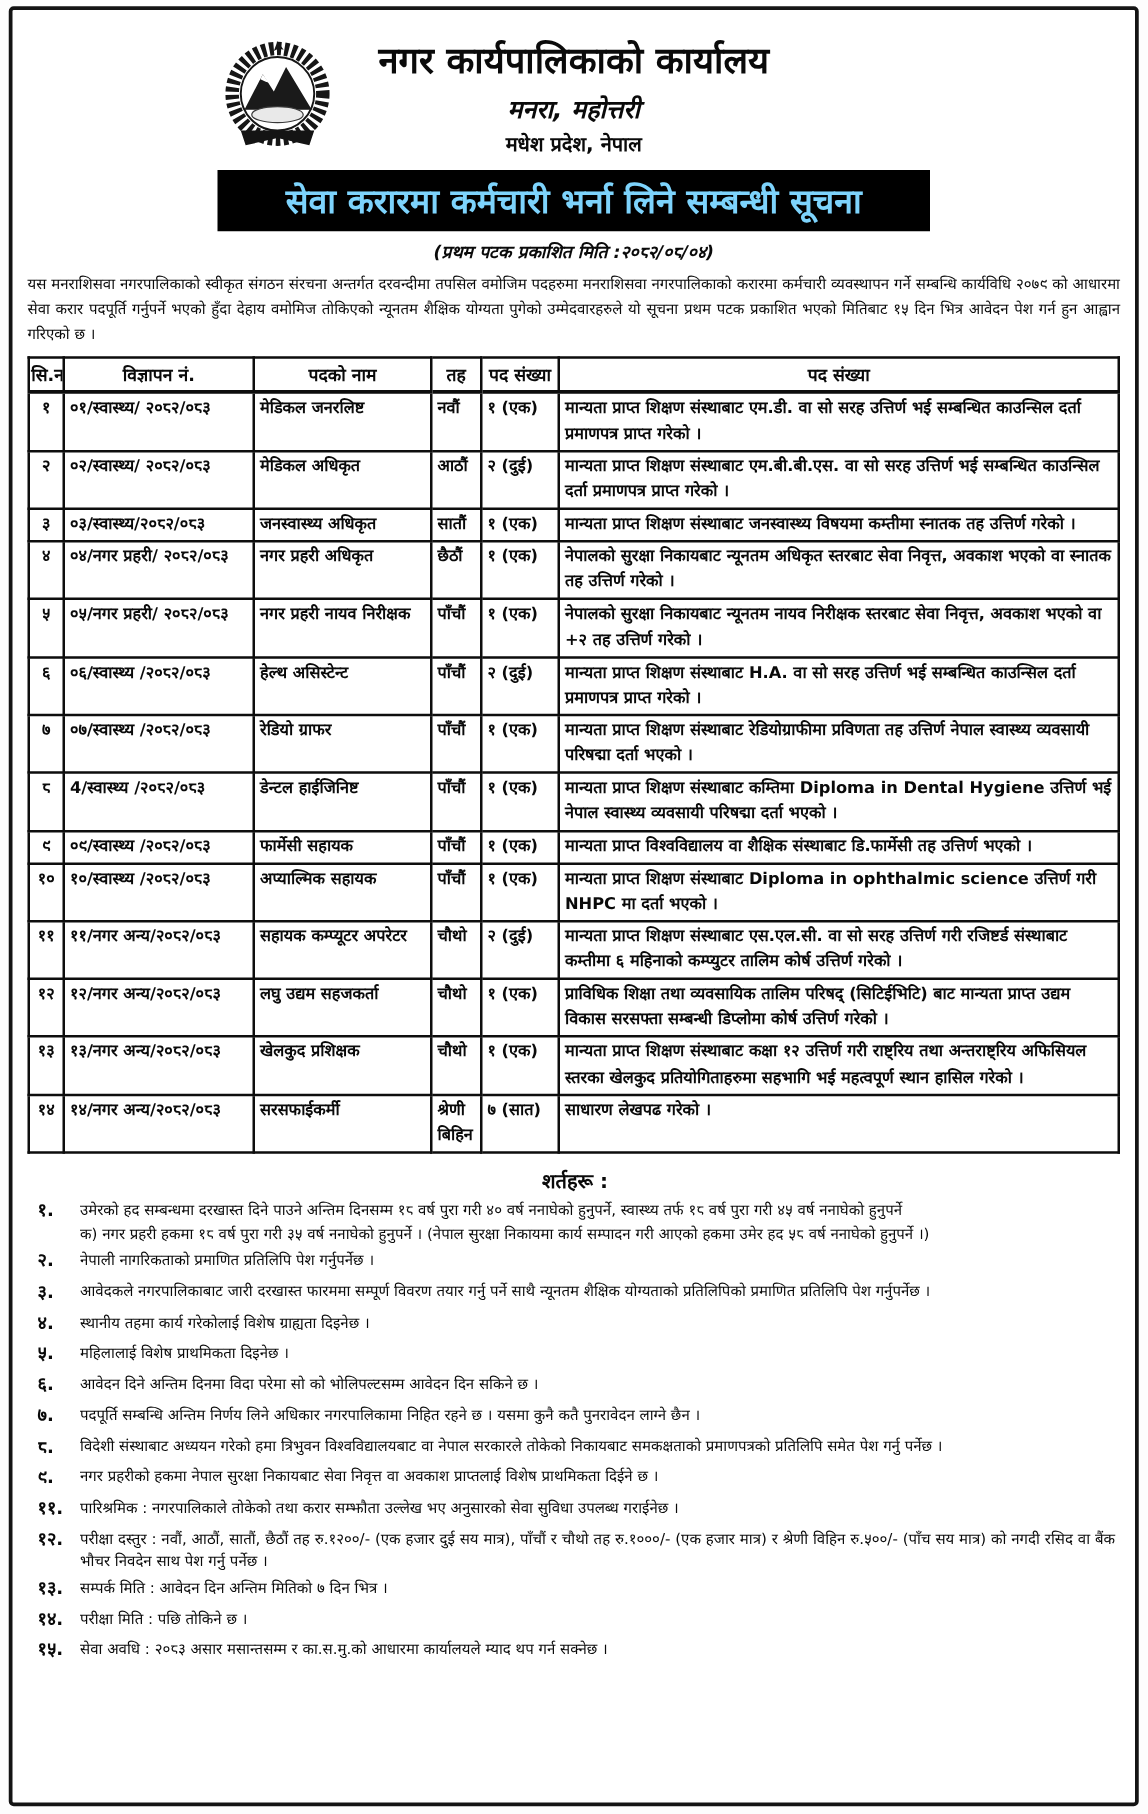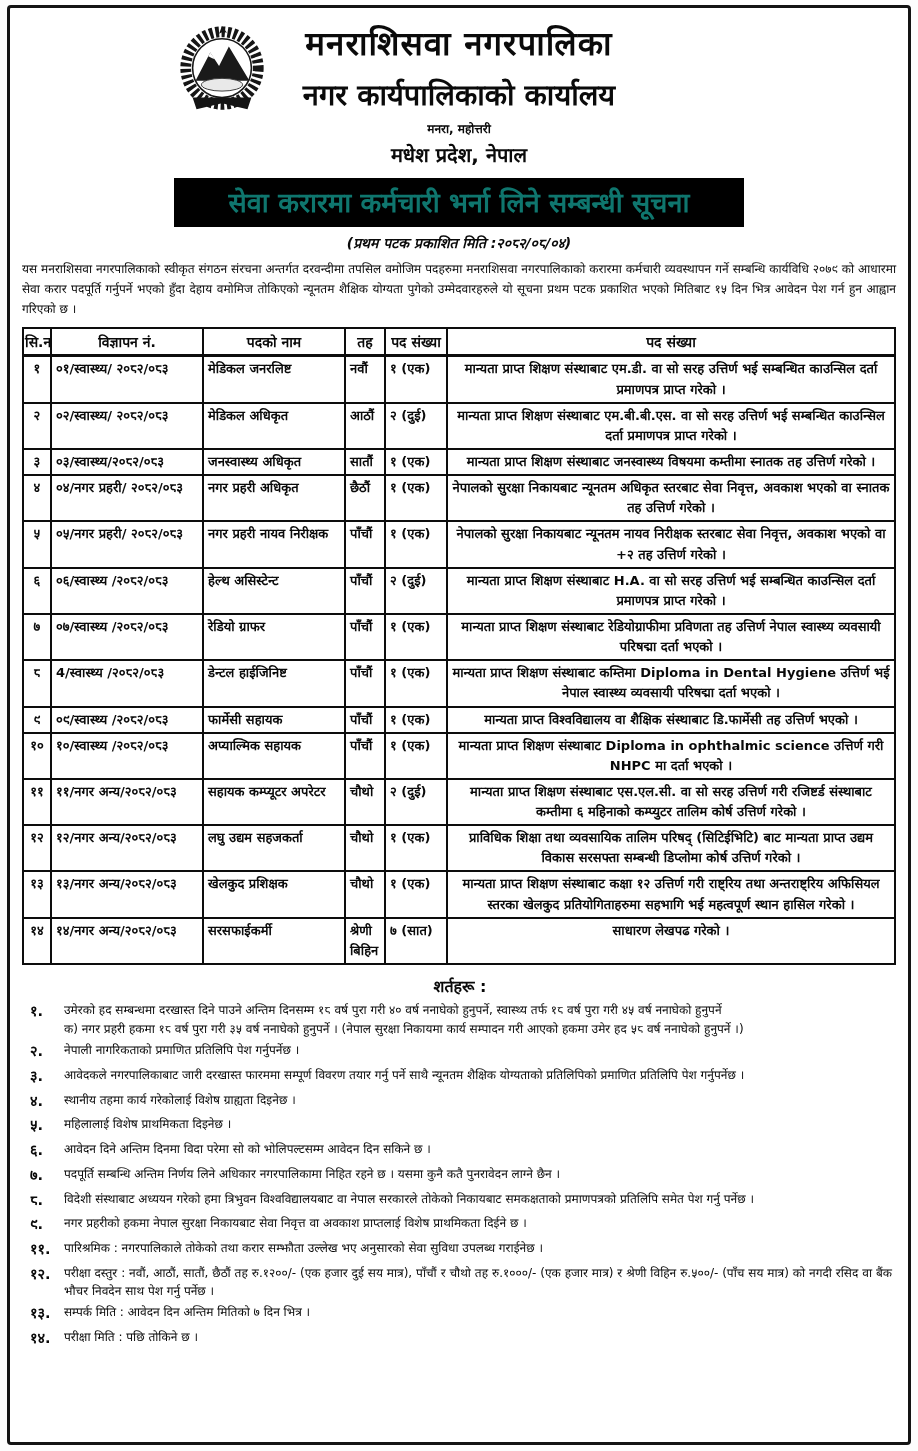--- a/index.html
+++ b/index.html
@@ -10,24 +10,24 @@
   .page{
     box-sizing:border-box;width:904px;height:1440px;margin:5px auto 0 auto;
     border:3px solid #141414;border-radius:4px;background:#fff;
     padding:10px 12px 6px 12px;position:relative;
   }
   
   .hdr{position:relative;text-align:center;}
   .emblem{position:absolute;left:148px;top:2px;width:104px;height:98px;}
   .muni-title{font-size:33px;font-weight:bold;letter-spacing:1px;margin-top:2px;}
   .office-title{font-size:29px;font-weight:bold;margin-top:9px;}
-  .addr{font-size:12px;font-weight:bold;margin-top:7px;}
-  .prov{font-size:20px;font-weight:bold;margin-top:4px;}
+  .addr{font-size:20px;font-weight:bold;margin-top:7px;font-style:italic;}
+  .prov{font-size:16px;font-weight:bold;margin-top:4px;}
   .banner{
-    display:block;width:562px;margin:10px auto 0 auto;background:#000;color:#0f766e;
+    display:block;width:562px;margin:10px auto 0 auto;background:#000;color:#7dd3fc;
     font-size:27px;font-weight:bold;text-align:center;padding:5px 4px 7px 4px;
   }
   .pubdate{font-size:14px;font-weight:bold;font-style:italic;margin-top:6px;}
   
   .intro{
     font-size:12px;line-height:1.65;text-align:justify;margin-top:8px;
     font-weight:500;
   }
   
   table.vac{
@@ -40,21 +40,21 @@
   table.vac th{
     font-size:14px;text-align:center;padding:3px 1px;white-space:nowrap;overflow:hidden;
     border-bottom-width:3px;
   }
   table.vac th:last-child{white-space:normal;}
   table.vac td{font-size:13px;line-height:1.55;padding:2px 4px;}
   td.c0{text-align:center;}
   td.c1{padding-left:5px;}
   td.c3{padding:2px 1px;}
   td.c4{white-space:nowrap;padding-left:4px;}
-  td.c5{text-align:center;padding:2px 6px;}
+  td.c5{text-align:left;padding:2px 6px;}
   col.w0{width:28px;} col.w1{width:152px;} col.w2{width:142px;}
   col.w3{width:40px;} col.w4{width:62px;}
   
   .cond-head{font-size:16px;font-weight:bold;margin:10px 0 4px 2px;text-align:center;}
   .cond{display:flex;margin:0 0 3px 0;}
   .cnum{flex:0 0 34px;text-align:left;padding-left:8px;font-weight:bold;font-size:14.5px;line-height:1.5;}
   .ctext{flex:1;font-size:12px;line-height:1.5;text-align:justify;padding-right:4px;}
   .csub{margin-top:1px;}
 </style>
 </head>
@@ -65,21 +65,20 @@
   <div class="hdr">
     <svg class="emblem" viewBox="0 0 100 100" aria-hidden="true">
       <circle cx="50" cy="47" r="37" fill="none" stroke="#161616" stroke-width="11" stroke-dasharray="3.6,2.6"></circle>
       <circle cx="50" cy="47" r="30" fill="#ffffff" stroke="#161616" stroke-width="1.6"></circle>
       <path d="M47 12 L50 4 L55 11 L51 10 Z" fill="#161616"></path>
       <path d="M23 60 L38 31 L47 45 L57 25 L78 60 Z" fill="#1a1a1a"></path>
       <path d="M38 31 L43 38 L40 37 L36 35 Z" fill="#ffffff"></path>
       <ellipse cx="50" cy="64" rx="21" ry="6.5" fill="#e9e9e9" stroke="#3a3a3a" stroke-width="1"></ellipse>
       <path d="M20 77 L80 77 L76 89 L50 83 L24 89 Z" fill="#141414"></path>
     </svg>
-    <div class="muni-title">मनराशिसवा नगरपालिका</div>
     <div class="office-title">नगर कार्यपालिकाको कार्यालय</div>
     <div class="addr">मनरा, महोत्तरी</div>
     <div class="prov">मधेश प्रदेश, नेपाल</div>
     <div class="banner">सेवा करारमा कर्मचारी भर्ना लिने सम्बन्धी सूचना</div>
     <div class="pubdate">(प्रथम पटक प्रकाशित मिति :२०८२/०८/०४)</div>
   </div>
 
   <div class="intro">यस मनराशिसवा नगरपालिकाको स्वीकृत संगठन संरचना अन्तर्गत दरवन्दीमा तपसिल वमोजिम पदहरुमा मनराशिसवा नगरपालिकाको करारमा कर्मचारी व्यवस्थापन गर्ने सम्बन्धि कार्यविधि २०७९ को आधारमा सेवा करार पदपूर्ति गर्नुपर्ने भएको हुँदा देहाय वमोमिज तोकिएको न्यूनतम शैक्षिक योग्यता पुगेको उम्मेदवारहरुले यो सूचना प्रथम पटक प्रकाशित भएको मितिबाट १५ दिन भित्र आवेदन पेश गर्न हुन आह्वान गरिएको छ ।</div>
 
   <table class="vac">
@@ -264,15 +263,19 @@
         <div class="ctext">परीक्षा दस्तुर : नवौं, आठौं, सातौं, छैठौं तह रु.१२००/- (एक हजार दुई सय मात्र), पाँचौं र चौथो तह रु.१०००/- (एक हजार मात्र) र श्रेणी विहिन रु.५००/- (पाँच सय मात्र) को नगदी रसिद वा बैंक भौचर निवदेन साथ पेश गर्नु पर्नेछ ।</div>
       </div>
       <div class="cond">
         <span class="cnum">१३.</span>
         <div class="ctext">सम्पर्क मिति : आवेदन दिन अन्तिम मितिको ७ दिन भित्र ।</div>
       </div>
       <div class="cond">
         <span class="cnum">१४.</span>
         <div class="ctext">परीक्षा मिति : पछि तोकिने छ ।</div>
       </div>
+      <div class="cond">
+        <span class="cnum">१५.</span>
+        <div class="ctext">सेवा अवधि : २०८३ असार मसान्तसम्म र का.स.मु.को आधारमा कार्यालयले म्याद थप गर्न सक्नेछ ।</div>
+      </div>
     </div>
 
 </div>
 
 </body></html>

